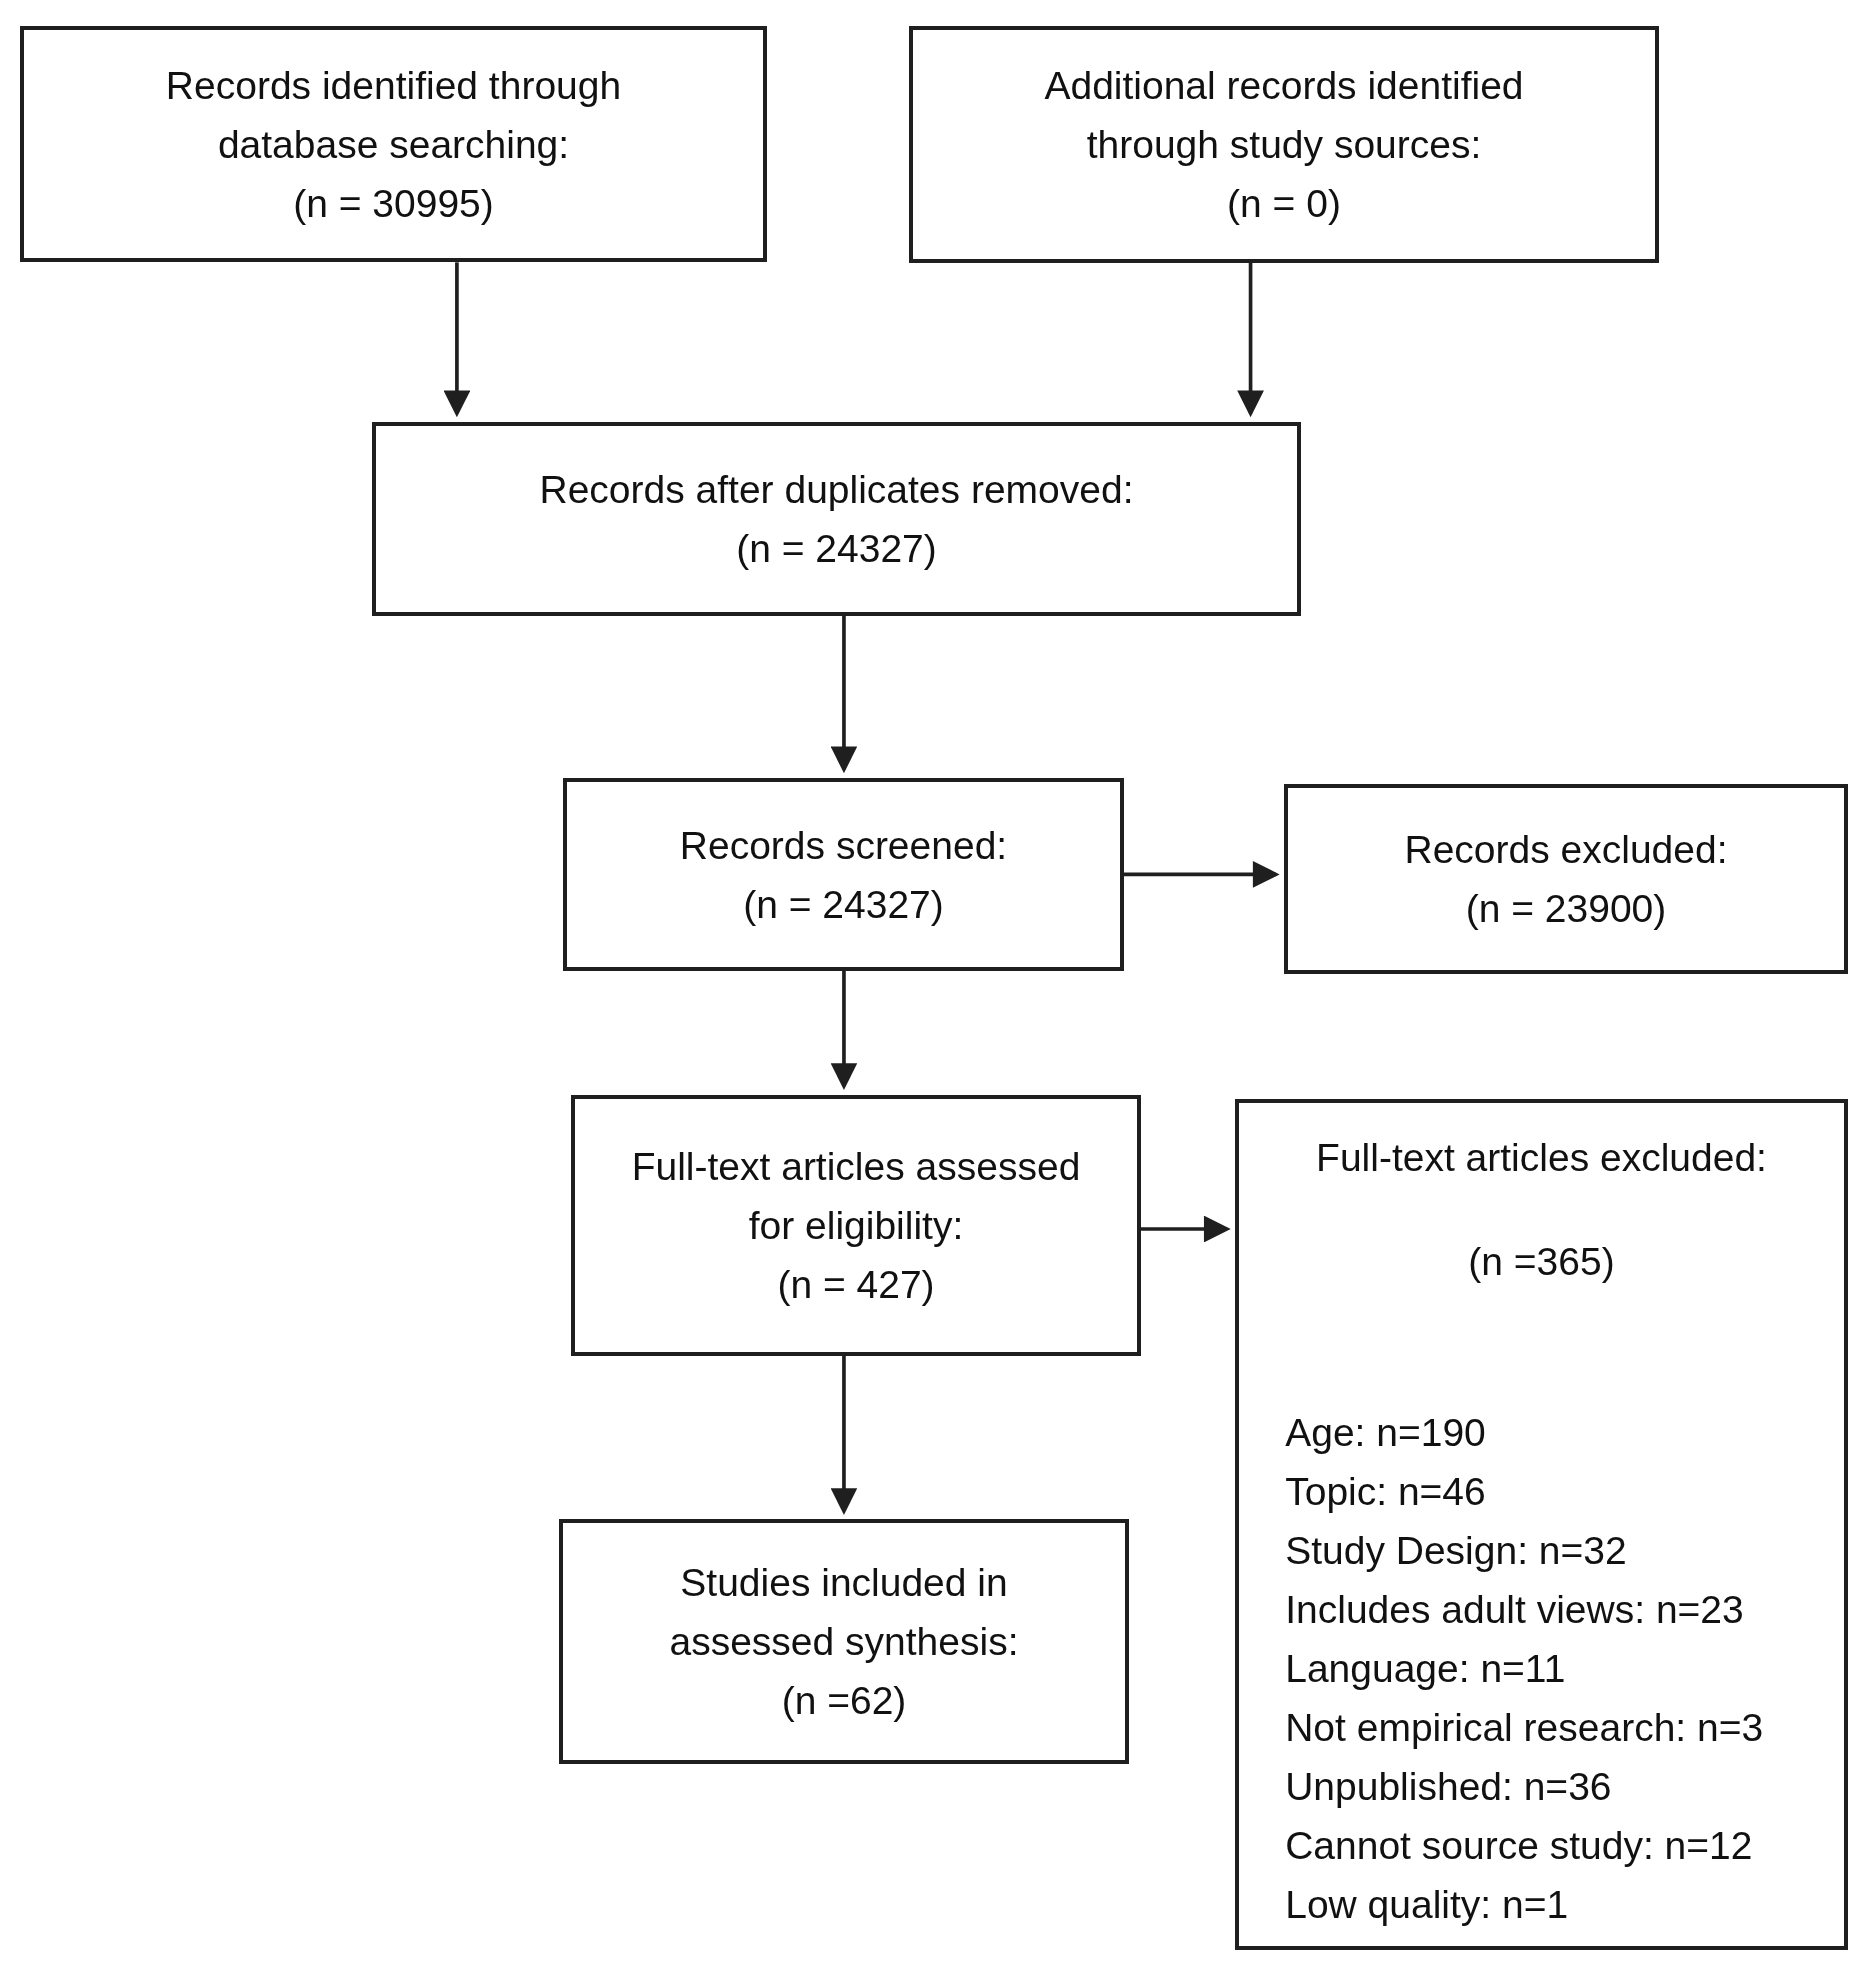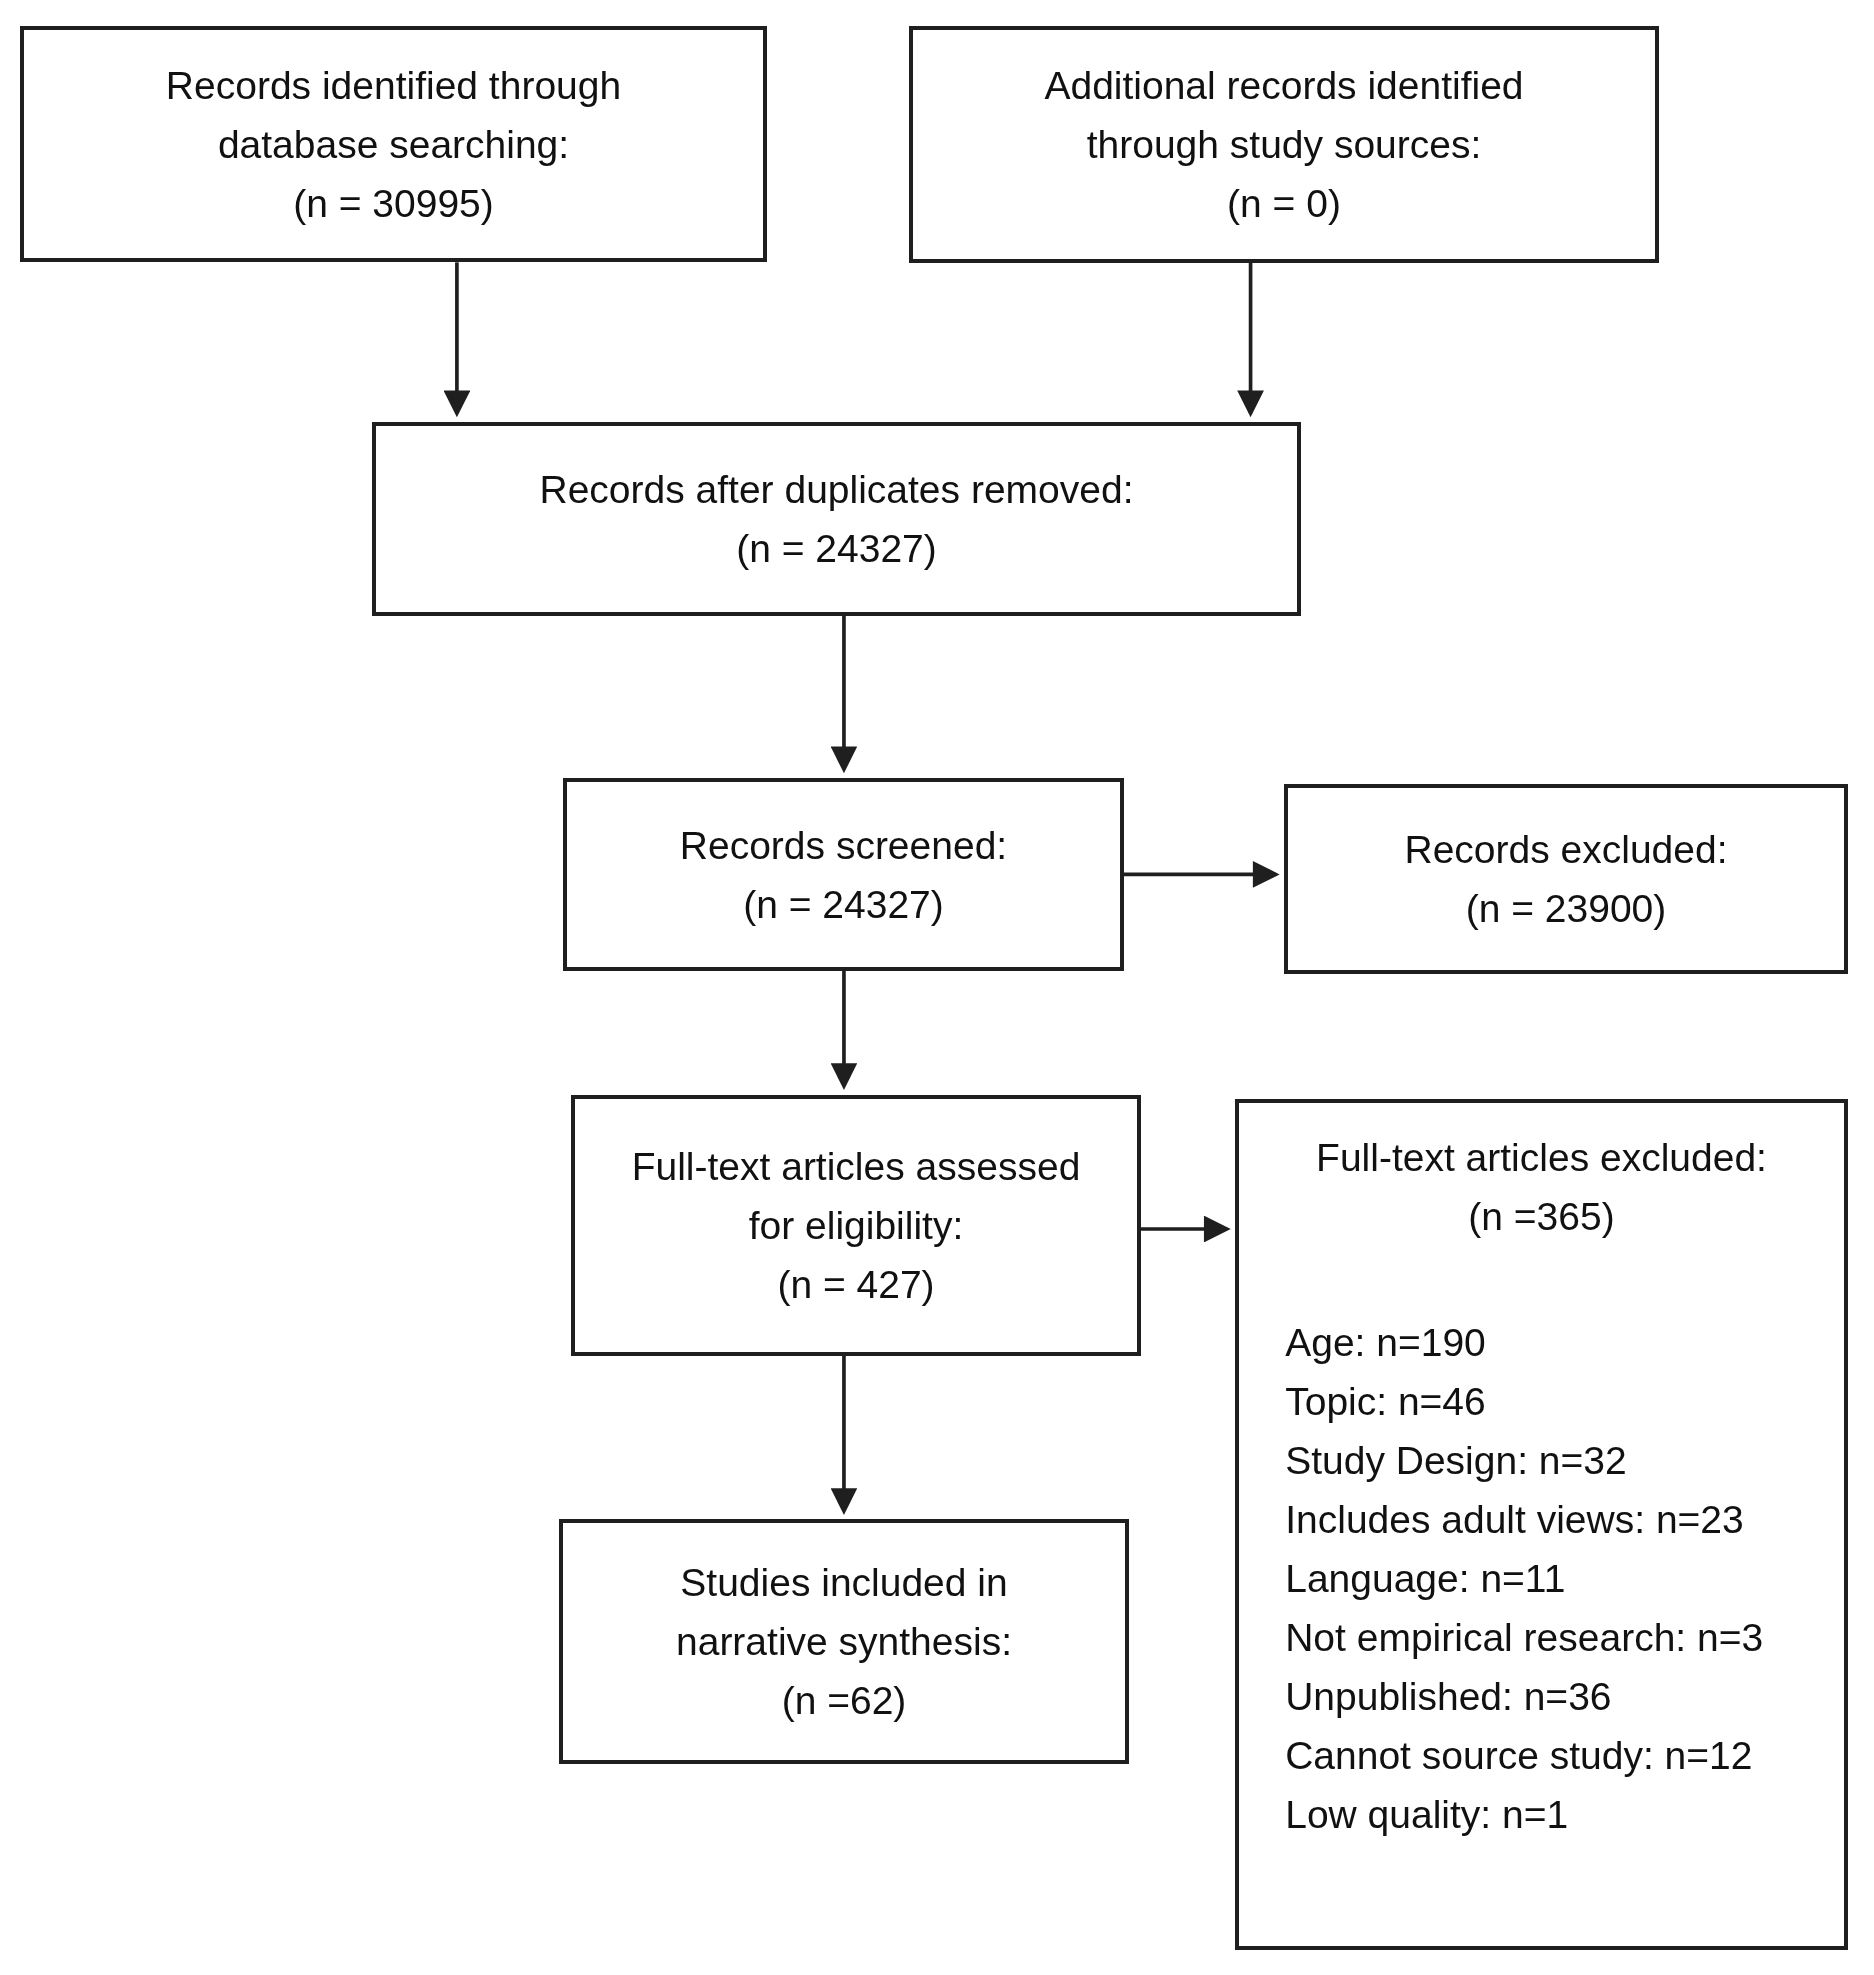--- a/index.html
+++ b/index.html
@@ -42,21 +42,21 @@
   #box-identified-database   { left: 20px;   top: 26px;   width: 747px; height: 236px; }
   #box-identified-other      { left: 909px; top: 26px;   width: 750px; height: 237px; }
   #box-after-duplicates      { left: 372px;  top: 422px;  width: 929px; height: 194px; }
   #box-screened              { left: 563px;  top: 778px; width: 561px;  height: 193px; }
   #box-records-excluded      { left: 1284px; top: 784px; width: 564px;  height: 190px; }
   #box-fulltext-assessed     { left: 559px;  top: 1095px; width: 570px;  height: 261px; margin-left: 12px; }
   #box-studies-included      { left: 559px;  top: 1519px; width: 570px;  height: 245px; }
 
   #box-fulltext-excluded {
     left: 1235px; top: 1099px; width: 613px; height: 851px;
-    justify-content: flex-start;
+    justify-content: space-between;
     padding: 24.5px 12.2px 12.2px 12.2px;
   }
   #box-fulltext-excluded .reasons {
     width: 100%;
     text-align: left;
     margin-top: 67px;
     padding-left: 34px;
     box-sizing: border-box;
   }
 </style>
@@ -124,18 +124,18 @@
       <div class="line">Language: n=11</div>
       <div class="line">Not empirical research: n=3</div>
       <div class="line">Unpublished: n=36</div>
       <div class="line">Cannot source study: n=12</div>
       <div class="line">Low quality: n=1</div>
     </div>
   </div>
 
   <div class="box" id="box-studies-included">
     <div class="line">Studies included in</div>
-    <div class="line">narrative synthesis:</div>
+    <div class="line">assessed synthesis:</div>
     <div class="line">(n =62)</div>
   </div>
 
 </div>
 
 
 </body></html>

